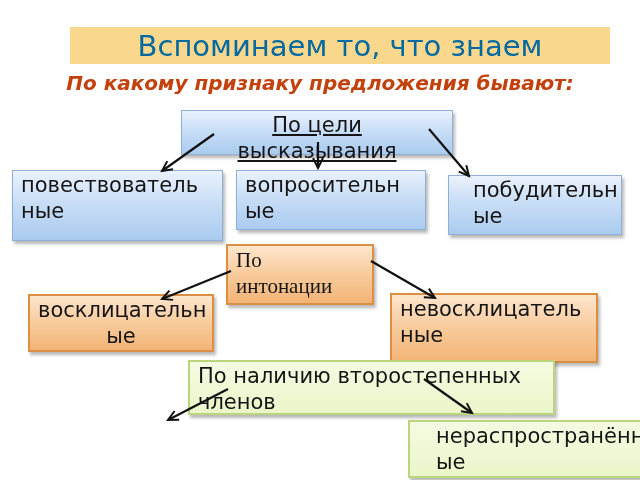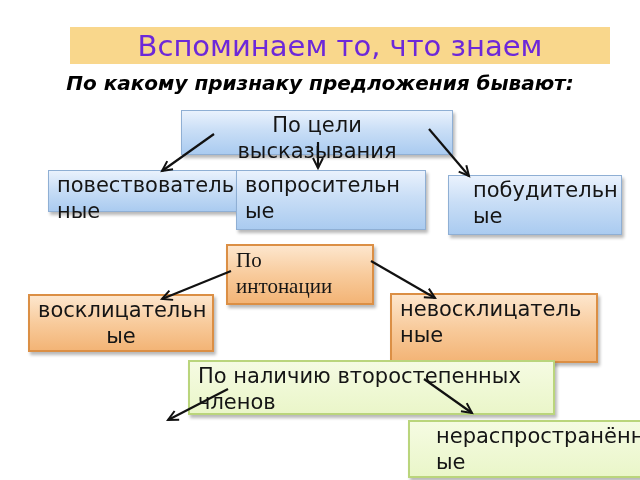--- a/index.html
+++ b/index.html
@@ -3,27 +3,27 @@
 <meta charset="utf-8">
 <style>
   html,body { margin:0; padding:0; }
   body { font-family:"DejaVu Sans","Liberation Sans",sans-serif; background:#ffffff; }
   #slide {
     position:relative; width:640px; height:480px;
     background:#ffffff; overflow:hidden;
   }
   .title-box {
     position:absolute; left:70px; top:27px; width:540px; height:37px;
-    background:#F9D78C; color:#6d28d9;
+    background:#F9D78C; color:#0369a1;
     font-size:29px; line-height:38px; text-align:center;
     white-space:nowrap;
   }
   .subtitle {
     position:absolute; left:0; top:71px; width:640px;
-    color:#000000; font-size:20px; font-weight:bold; font-style:italic;
+    color:#c2410c; font-size:20px; font-weight:bold; font-style:italic;
     text-align:center;
   }
   .box {
     position:absolute; box-sizing:border-box;
     white-space:pre-line; color:#151515;
     font-size:21px; line-height:1.22;
     padding:2px 8px;
     box-shadow:2px 3px 3px rgba(0,0,0,0.28);
   }
   .blue {
@@ -34,22 +34,22 @@
     background:linear-gradient(180deg,#FDE6CD 0%,#F8CB9C 50%,#F3B476 100%);
     border:2px solid #DB8F45;
   }
   .green {
     background:linear-gradient(180deg,#F5FBE2 0%,#EAF6C9 100%);
     border:2px solid #BAD57C;
     margin-left:40px;
   }
   .centered { text-align:center; }
   
-  #b-purpose      { left:181px; top:110px; width:272px; height:45px; }
-  #b-narrative    { left:12px;  top:170px; width:211px; height:42px;margin-left:36px; }
+  #b-purpose      { left:181px; top:110px; width:272px; height:45px;text-decoration:underline; }
+  #b-narrative    { left:12px;  top:170px; width:211px; height:71px; }
   #b-interrog     { left:236px; top:170px; width:190px; height:60px; }
   #b-incentive    { left:448px; top:175px; width:174px; height:60px;padding-left:24px; }
   #b-intonation   { left:226px; top:244px; width:148px; height:61px;font-family:Liberation Serif, serif; }
   #b-exclam       { left:28px;  top:294px; width:186px; height:58px;text-align:center; }
   #b-nonexclam    { left:390px; top:293px; width:208px; height:70px; }
   #b-secondary    { left:148px; top:360px; width:367px; height:55px; }
   #b-widespread   { left:25px;  top:421px; width:238px; height:32px; }
   #b-nonwidespread{ left:368px; top:420px; width:240px; height:58px;padding-left:26px; }
   #arrows {
     position:absolute; left:0; top:0; width:640px; height:480px;

